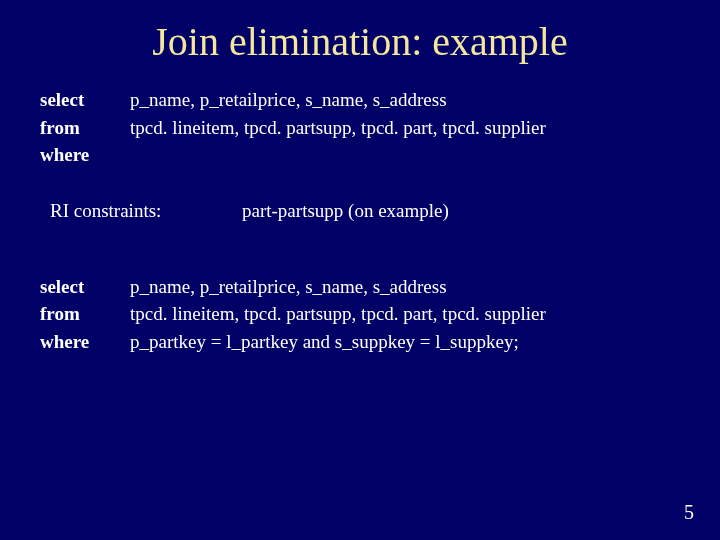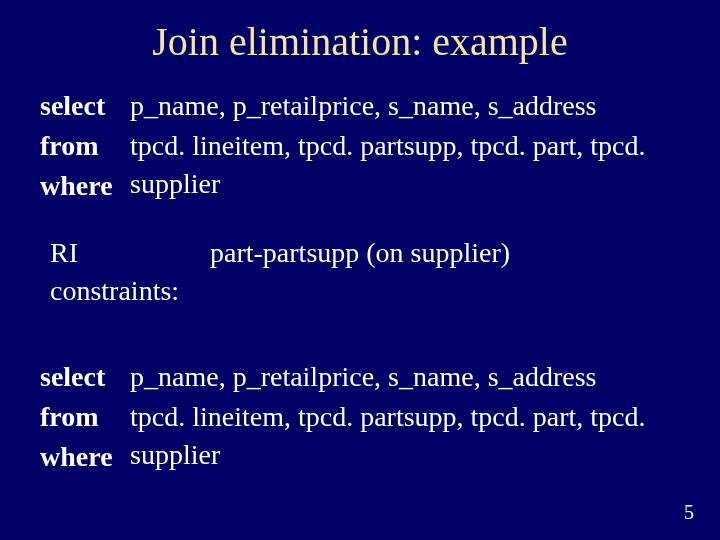--- a/index.html
+++ b/index.html
@@ -20,41 +20,42 @@
   }
   .title {
     color: #f4e69c;
     font-size: 40px;
     text-align: center;
     font-weight: normal;
     margin: 0 0 22px 0;
   }
   .body {
     color: #ffffff;
-    font-size: 28px;
+    font-size: 19px;
     line-height: 1.35;
   }
   .sql-block {
     display: flex;
     margin-bottom: 28px;
   }
   .sql-keywords {
     width: 90px;
     flex: 0 0 90px;
     font-weight: bold;
   }
   .sql-keywords div {
     margin-bottom: 2px;
   }
   .sql-content div {
     margin-bottom: 2px;
   }
   .ri-block {
     display: flex;
     margin: 0 0 48px 10px;
+    gap: 32px;
   }
   .ri-label {
     width: 160px;
     flex: 0 0 160px;
   }
   .ri-items div {
     margin-bottom: 2px;
   }
   .page-num {
     position: absolute;
@@ -81,33 +82,34 @@
       </div>
       <div class="sql-content">
         <div>p_name, p_retailprice, s_name, s_address</div>
         <div>tpcd. lineitem, tpcd. partsupp, tpcd. part, tpcd. supplier</div>
       </div>
     </div>
 
     <div class="ri-block">
       <div class="ri-label">RI constraints:</div>
       <div class="ri-items">
-        <div>part-partsupp (on supplier)</div>
+        <div>part-partsupp (on example)</div>
       </div>
     </div>
 
     <div class="sql-block">
       <div class="sql-keywords">
         <div>select</div>
         <div>from</div>
         <div>where</div>
       </div>
       <div class="sql-content">
         <div>p_name, p_retailprice, s_name, s_address</div>
         <div>tpcd. lineitem, tpcd. partsupp, tpcd. part, tpcd. supplier</div>
+        <div>p_partkey = l_partkey and s_suppkey = l_suppkey;</div>
       </div>
     </div>
 
   </div>
 
   <div class="page-num">5</div>
 
 </div>
 
 </body></html>

